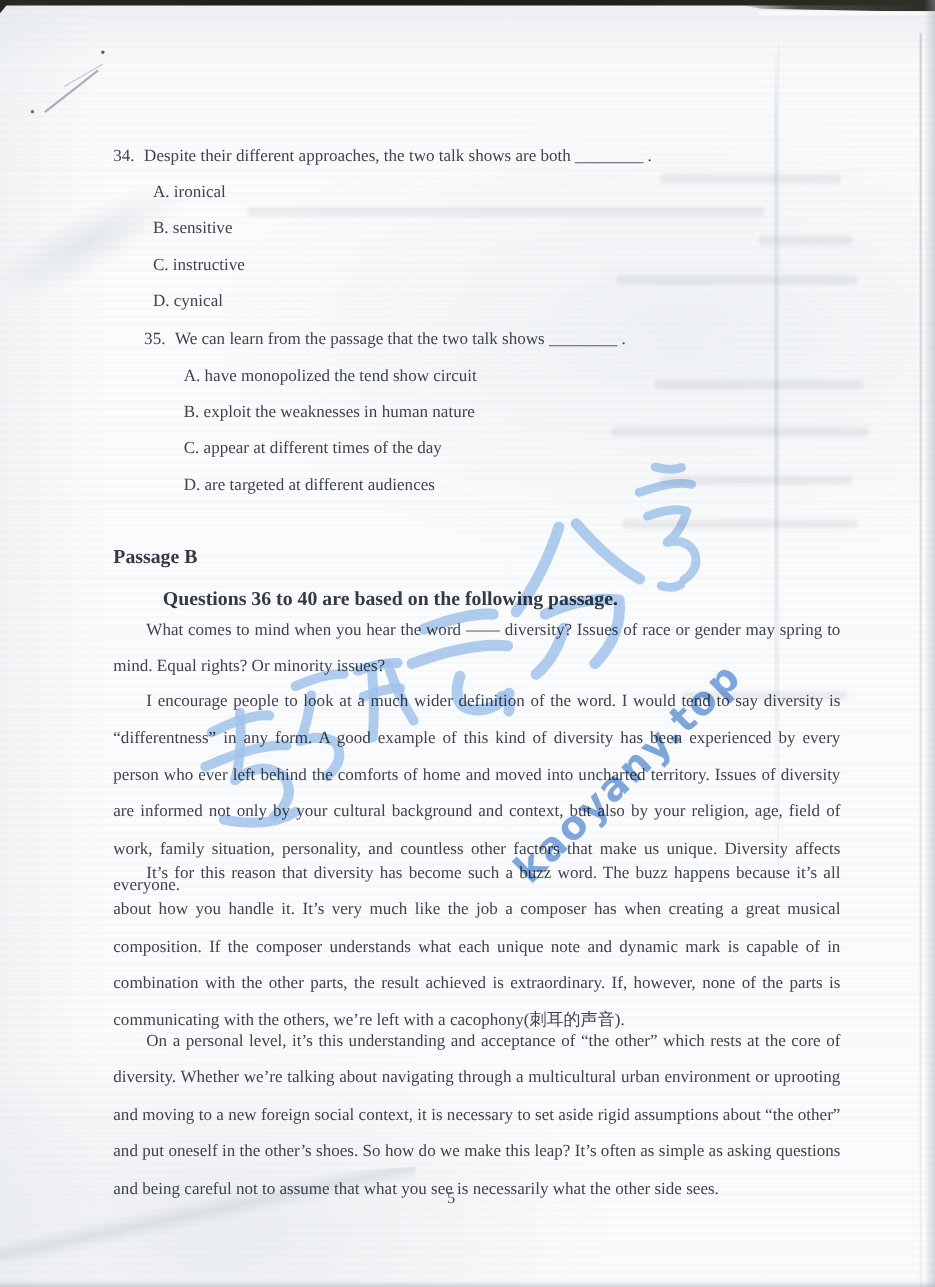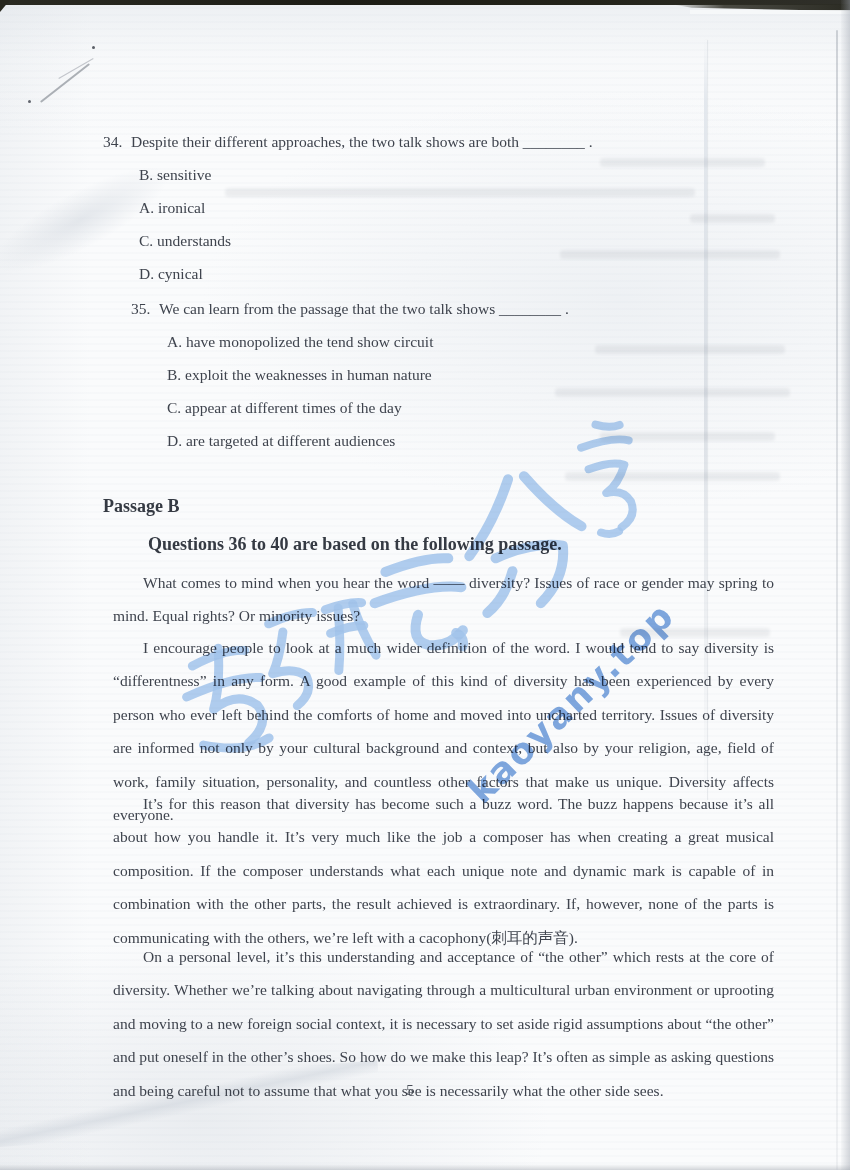--- a/index.html
+++ b/index.html
@@ -93,21 +93,21 @@
   .q-row { height: 33px; line-height: 33px; white-space: nowrap; }
   .q-num { display: inline-block; width: 28px; }
   .opt { height: 33px; line-height: 33px; padding-left: 36px; white-space: nowrap; }
 
   .passage-heading, .passage-instruction {
     position: absolute; left: 103px; width: 670px; margin: 0;
     font-size: 18px; font-weight: bold; color: #353a43;
     height: 33px; line-height: 33px;
   }
   .para {
-    position: absolute; left: 103px; width: 661px; margin: 10px;
+    position: absolute; left: 103px; width: 661px; margin: 0;
     font-size: 15.5px; line-height: 33.4px;
     text-align: justify; text-indent: 30px;
     color: #3e434d;
   }
   .page-number {
     position: absolute; left: 0; top: 1082px; width: 820px;
     text-align: center; font-size: 15px; color: #4a4f58;
   }
 
   
@@ -153,23 +153,23 @@
   <div class="ghost" style="left:595px; top:345px; width:190px;"></div>
   <div class="ghost" style="left:555px; top:388px; width:235px;"></div>
   <div class="ghost" style="left:600px; top:432px; width:175px;"></div>
   <div class="ghost" style="left:565px; top:472px; width:215px;"></div>
   <div class="ghost" style="left:620px; top:628px; width:150px;"></div>
 
   <main class="content">
 
     <section class="question" style="top:125px;">
       <div class="q-row"><span class="q-num">34.</span><span>Despite their different approaches, the two talk shows are both ________ .</span></div>
+      <div class="opt">A. ironical</div>
       <div class="opt">B. sensitive</div>
-      <div class="opt">A. ironical</div>
-      <div class="opt">C. understands</div>
+      <div class="opt">C. instructive</div>
       <div class="opt">D. cynical</div>
     </section>
 
     <section class="question" style="top:292px;margin-left:28px;">
       <div class="q-row"><span class="q-num">35.</span><span>We can learn from the passage that the two talk shows ________ .</span></div>
       <div class="opt">A. have monopolized the tend show circuit</div>
       <div class="opt">B. exploit the weaknesses in human nature</div>
       <div class="opt">C. appear at different times of the day</div>
       <div class="opt">D. are targeted at different audiences</div>
     </section>

